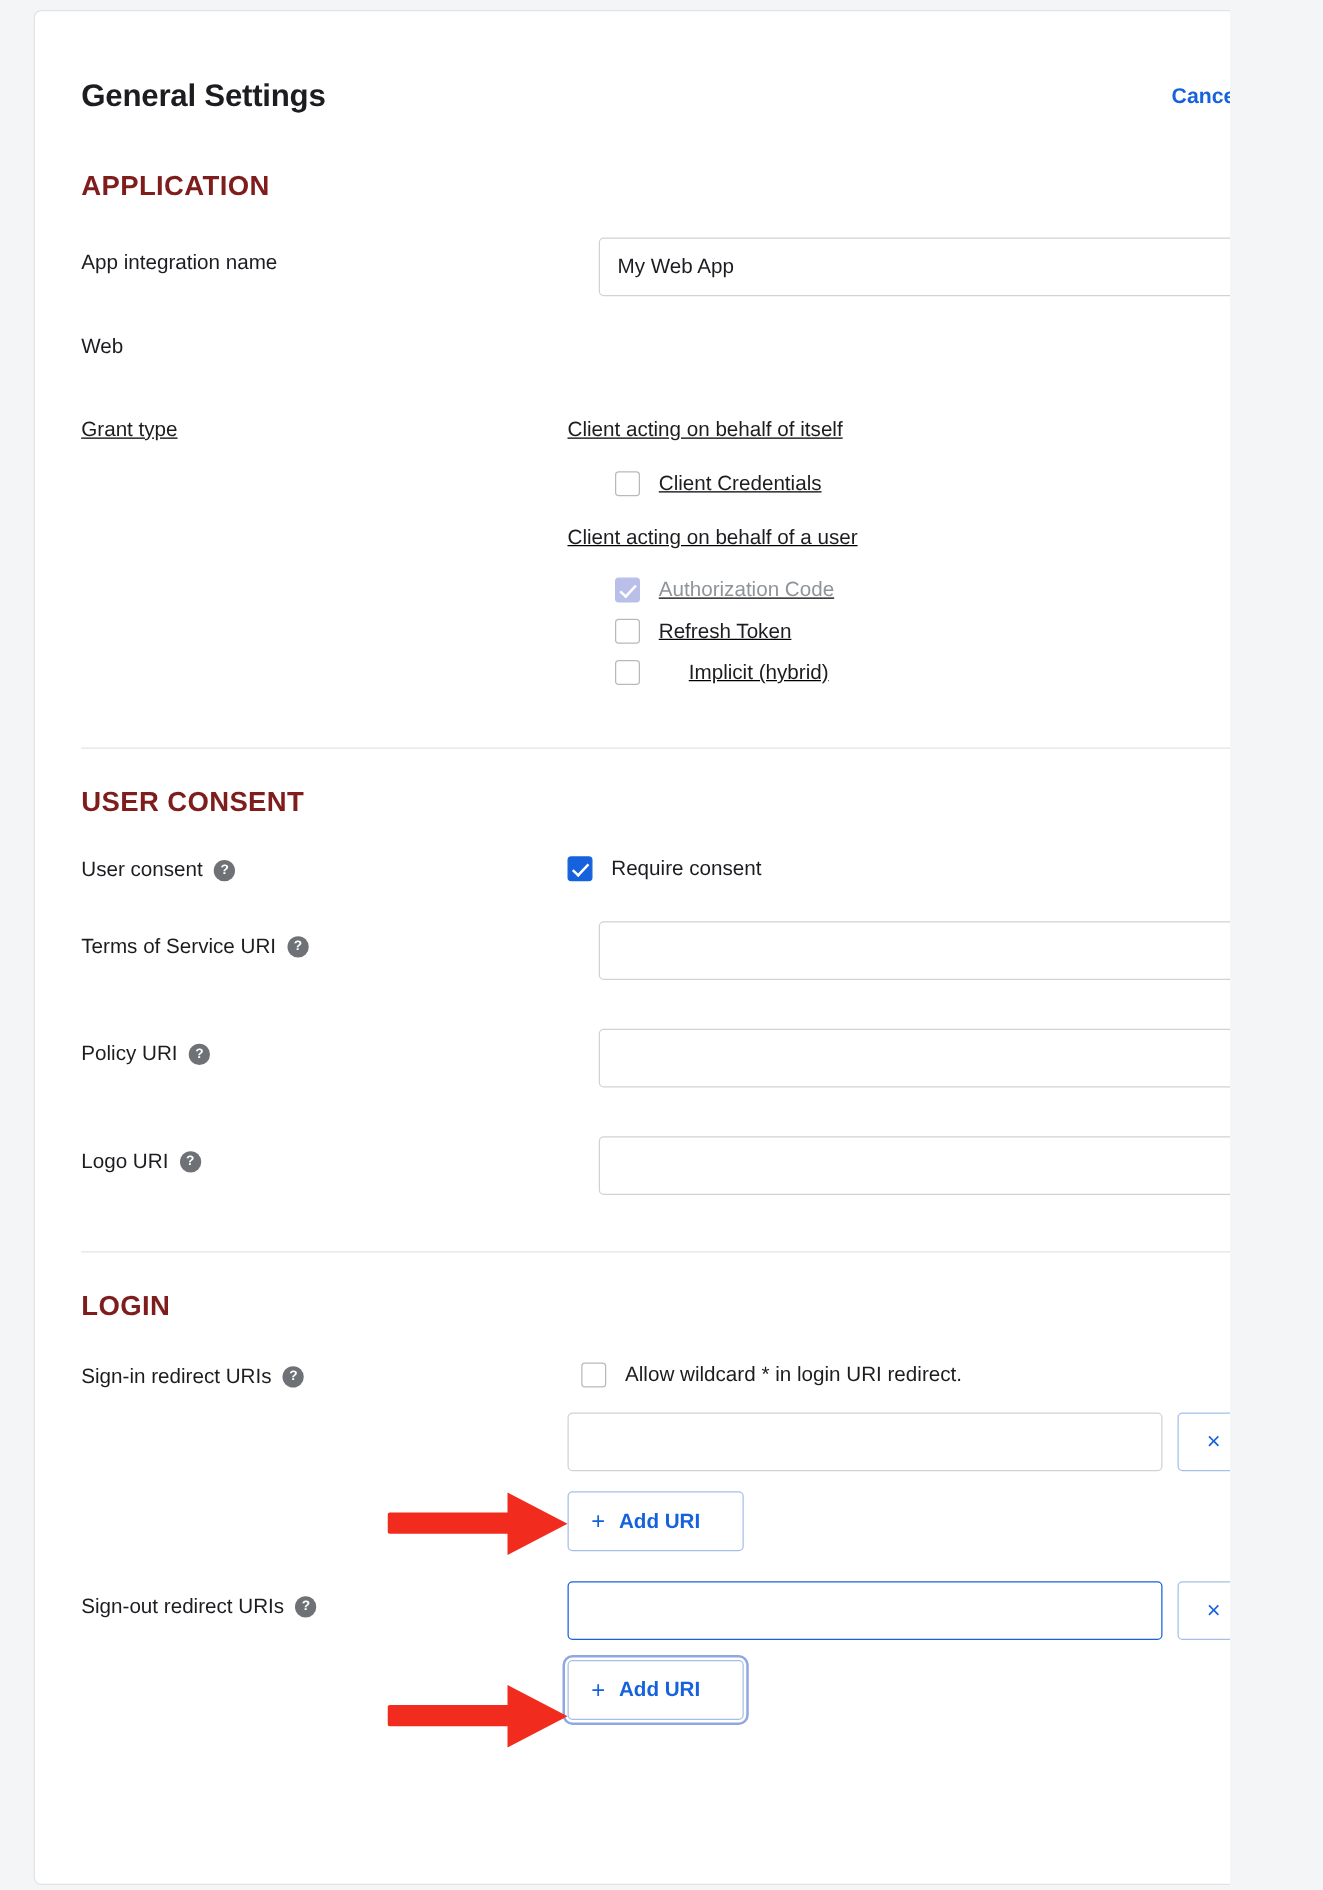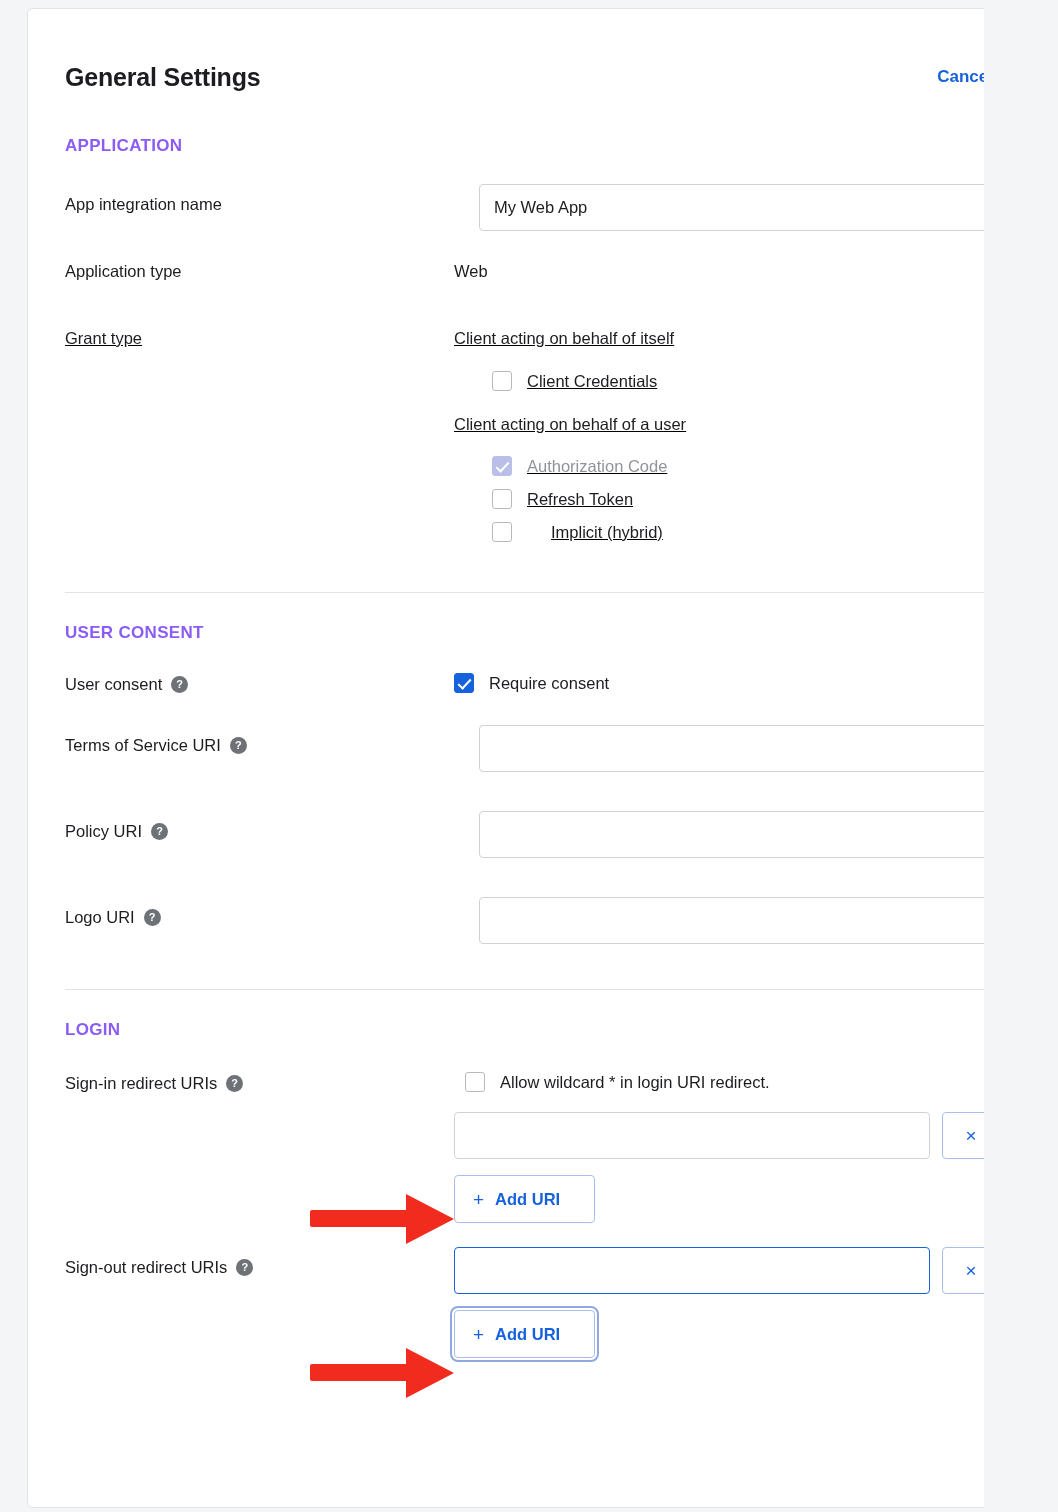--- a/index.html
+++ b/index.html
@@ -49,23 +49,23 @@
     font-size: 17px;
     font-weight: bold;
     color: #1662dd;
     cursor: pointer;
     line-height: 1;
     padding-top: 3px;
   }
 
   
   .section-title {
-    font-size: 17px;
+    font-size: 22px;
     font-weight: bold;
-    color: #8b5cf6;
+    color: #7f1d1d;
     letter-spacing: 0.3px;
     margin: 0;
   }
   .sec-app { margin-top: 46px; }
   .sec-consent { margin-top: 30px; }
   .sec-login { margin-top: 30px; }
 
   .divider {
     height: 1px;
     background: #e1e3e6;
@@ -267,21 +267,20 @@
       <h2 class="section-title sec-app">APPLICATION</h2>
 
       <div class="field-row" style="margin-top:28px;">
         <div class="field-label">App integration name</div>
         <div class="field-control">
           <input class="text-input" type="text" value="My Web App" style="">
         </div>
       </div>
 
       <div class="field-row" style="margin-top:29px;">
-        <div class="field-label nopad">Application type</div>
         <div class="field-control">
           <div class="static-value">Web</div>
         </div>
       </div>
 
       <div class="field-row" style="margin-top:45px;text-decoration:underline;">
         <div class="field-label nopad">Grant type</div>
         <div class="field-control">
           <div class="group-label">Client acting on behalf of itself</div>
 

